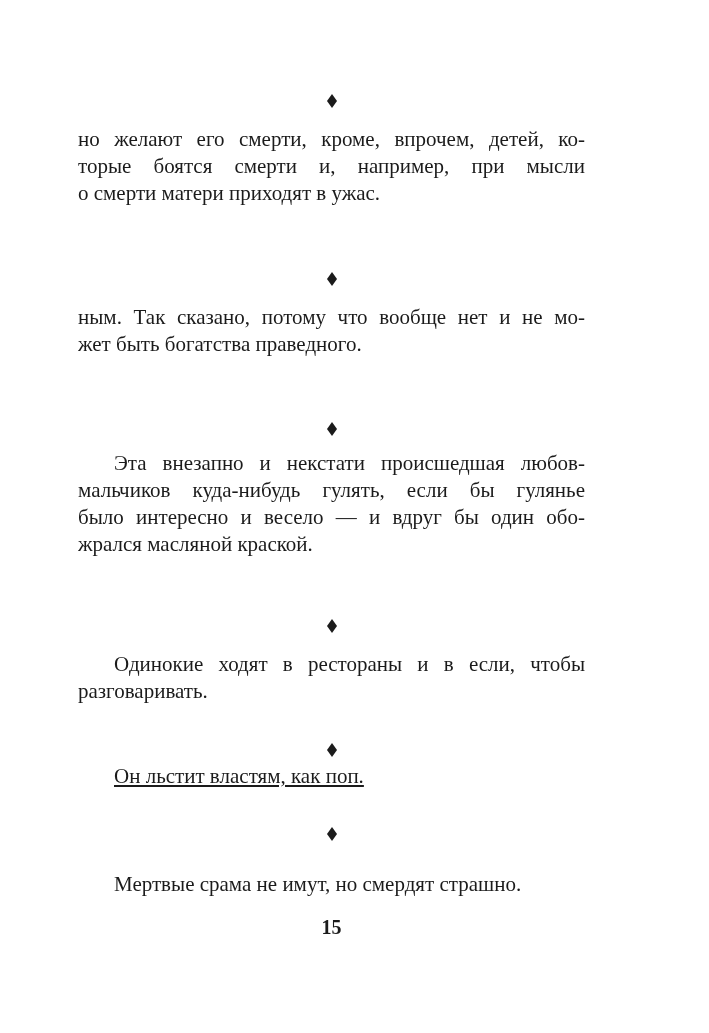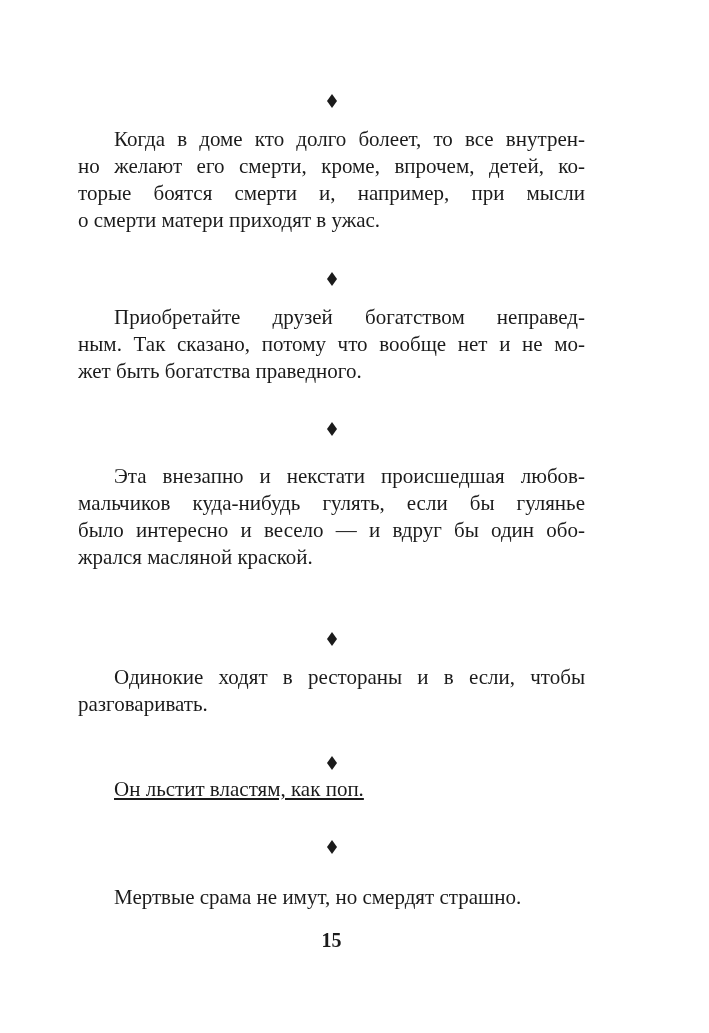--- a/index.html
+++ b/index.html
@@ -63,43 +63,41 @@
 
 <div class="page">
   <div class="content">
 
     <div class="sep" style="margin-top:87px;">
       <svg width="10" height="14" viewBox="0 0 10 14">
         <polygon points="5,0 10,7 5,14 0,7" fill="#1b1b1b"></polygon>
       </svg>
     </div>
     <div class="para" style="margin-top:12px;height:108px;">
-      <div class="ln indent">Когда в доме кто долго болеет, то все внутрен-</div>
       <div class="ln">но желают его смерти, кроме, впрочем, детей, ко-</div>
       <div class="ln">торые боятся смерти и, например, при мысли</div>
       <div class="ln ln-last">о смерти матери приходят в ужас.</div>
     </div>
 
     <div class="sep" style="margin-top:31px;">
       <svg width="10" height="14" viewBox="0 0 10 14">
         <polygon points="5,0 10,7 5,14 0,7" fill="#1b1b1b"></polygon>
       </svg>
     </div>
     <div class="para" style="margin-top:12px;height:81px;">
-      <div class="ln indent">Приобретайте друзей богатством неправед-</div>
       <div class="ln">ным. Так сказано, потому что вообще нет и не мо-</div>
       <div class="ln ln-last">жет быть богатства праведного.</div>
     </div>
 
     <div class="sep" style="margin-top:30px;">
       <svg width="10" height="14" viewBox="0 0 10 14">
         <polygon points="5,0 10,7 5,14 0,7" fill="#1b1b1b"></polygon>
       </svg>
     </div>
-    <div class="para" style="margin-top:21px;height:135px;">
+    <div class="para" style="margin-top:8px;height:135px;">
       <div class="ln indent">Эта внезапно и некстати происшедшая любов-</div>
       <div class="ln">мальчиков куда-нибудь гулять, если бы гулянье</div>
       <div class="ln">было интересно и весело — и вдруг бы один обо-</div>
       <div class="ln ln-last">жрался масляной краской.</div>
     </div>
 
     <div class="sep" style="margin-top:27px;">
       <svg width="10" height="14" viewBox="0 0 10 14">
         <polygon points="5,0 10,7 5,14 0,7" fill="#1b1b1b"></polygon>
       </svg>

